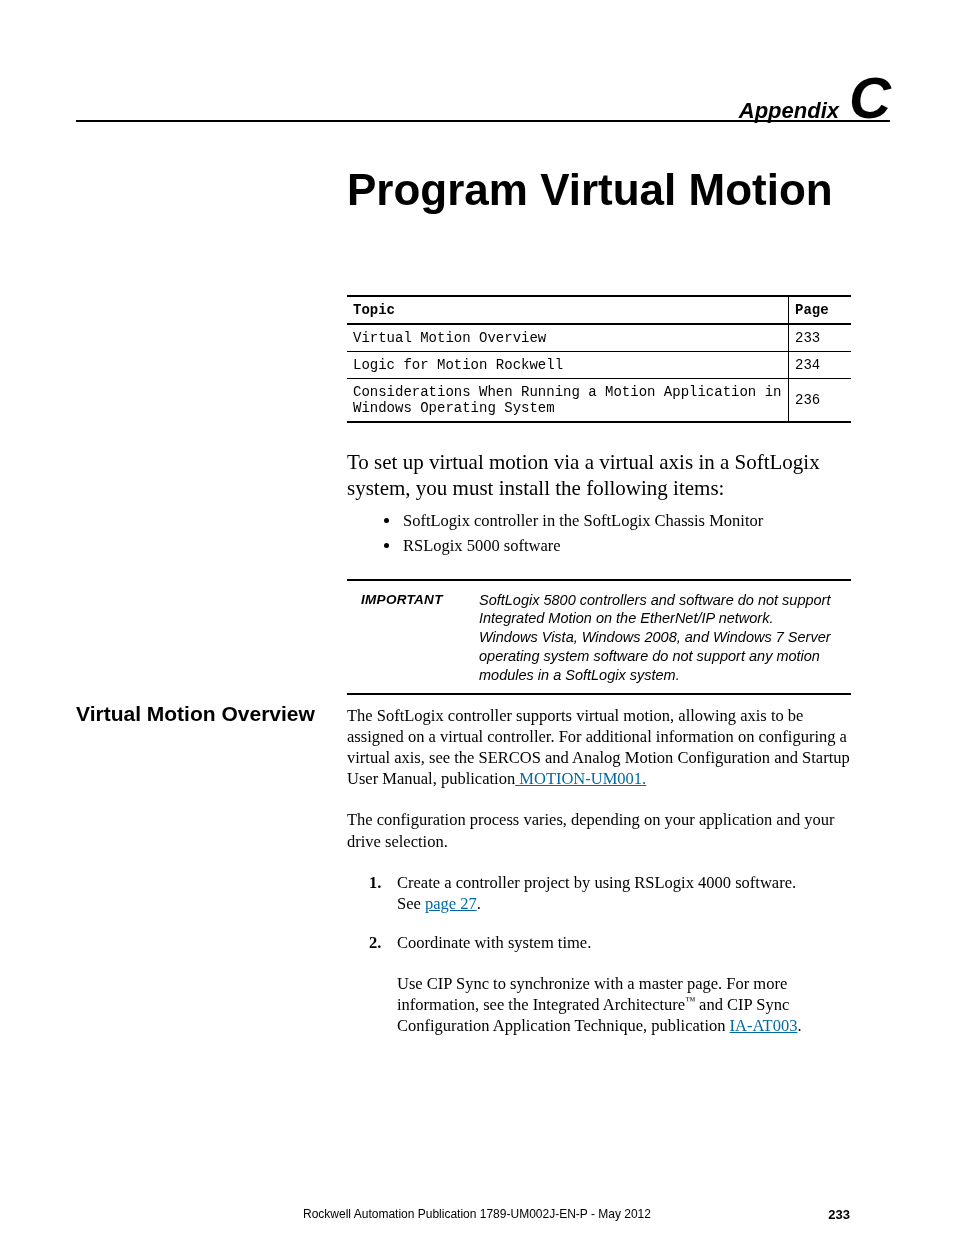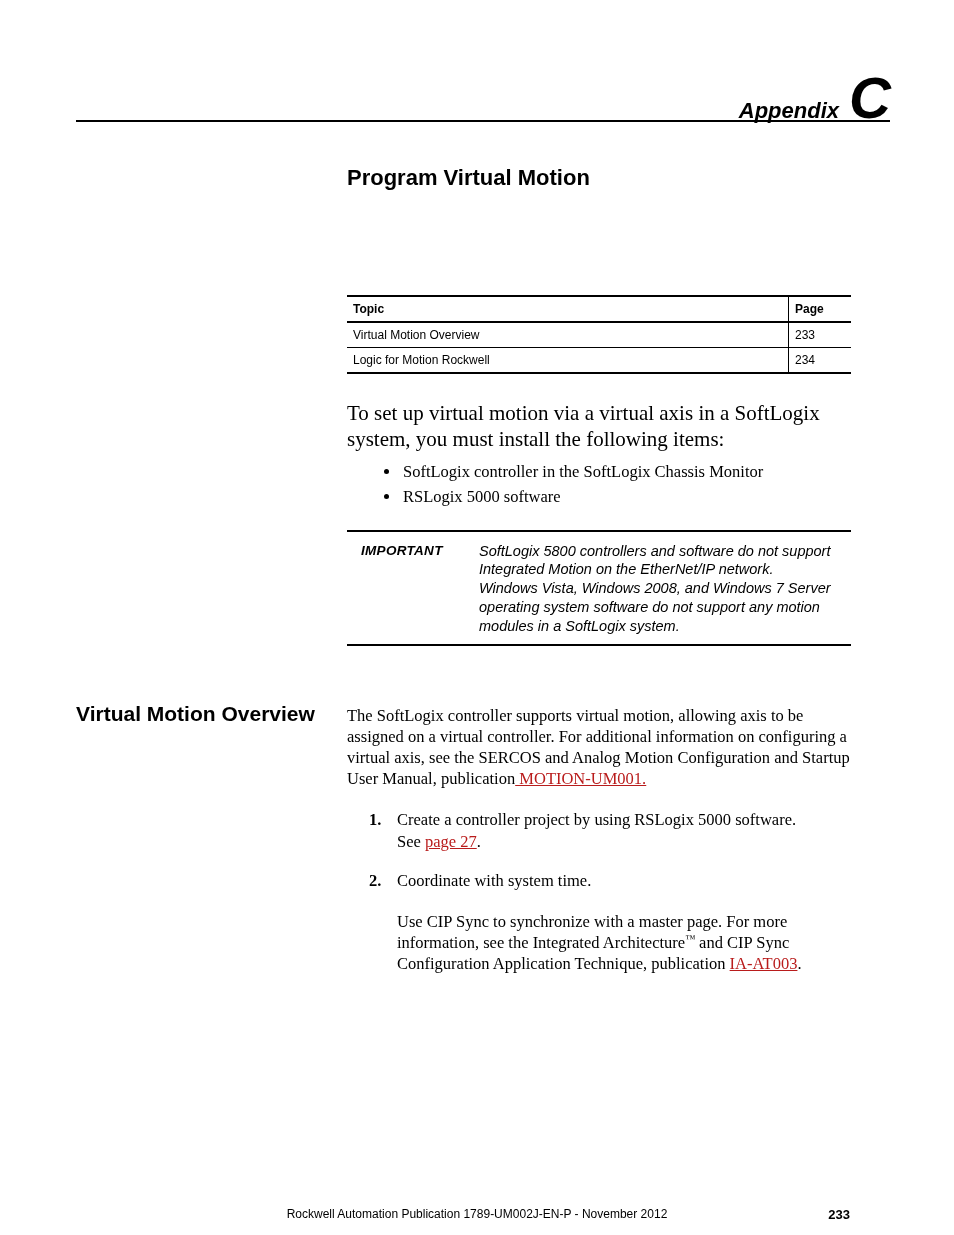--- a/index.html
+++ b/index.html
@@ -45,33 +45,33 @@
     vertical-align: baseline;
     padding-left: 4px;
     letter-spacing: -1px;
   }
   .chapter-title {
     position: absolute;
     left: 347px;
     top: 165px;
     font-family: "Helvetica Neue", Arial, sans-serif;
     font-weight: 700;
-    font-size: 22px;
+    font-size: 44px;
   }
   .content-col {
     position: absolute;
     left: 347px;
     top: 295px;
     width: 504px;
   }
   table.topic-table {
     width: 100%;
     border-collapse: collapse;
-    font-family: Liberation Sans, sans-serif;
-    font-size: 12px;
+    font-family: Liberation Mono, monospace;
+    font-size: 14px;
   }
   table.topic-table th {
     text-align: left;
     font-weight: 700;
     border-top: 2px solid #000;
     border-bottom: 2px solid #000;
     padding: 5px 6px 5px 6px;
   }
   table.topic-table th.page-col {
     border-left: 1px solid #000;
@@ -132,21 +132,21 @@
   }
   .body-block {
     position: absolute;
     left: 347px;
     top: 705px;
     width: 504px;
     font-size: 16.5px;
     line-height: 1.28;
   }
   .body-block p { margin: 0 0 20px 0; }
-  .link { color: #b91c1c; text-decoration: underline; }
+  .link { color: #0369a1; text-decoration: underline; }
   ol.steps {
     list-style: none;
     margin: 0;
     padding: 0 0 0 50px;
   }
   ol.steps > li {
     position: relative;
     margin-bottom: 18px;
   }
   ol.steps > li::before {
@@ -202,20 +202,24 @@
         </tr>
       </thead>
       <tbody>
         <tr>
           <td>Virtual Motion Overview</td>
           <td class="page-col">233</td>
         </tr>
         <tr>
           <td>Logic for Motion Rockwell</td>
           <td class="page-col">234</td>
+        </tr>
+        <tr>
+          <td>Considerations When Running a Motion Application in Windows Operating System</td>
+          <td class="page-col">236</td>
         </tr>
       </tbody>
     </table>
 
     <div class="intro-para">To set up virtual motion via a virtual axis in a SoftLogix system, you must install the following items:</div>
     <ul class="intro-list">
       <li>SoftLogix controller in the SoftLogix Chassis Monitor</li>
       <li>RSLogix 5000 software</li>
     </ul>
 
@@ -232,35 +236,36 @@
       </table>
 
   </div>
 
   <div class="section-heading">Virtual Motion Overview</div>
 
   <div class="body-block">
     <p>
       <span>The SoftLogix controller supports virtual motion, allowing axis to be assigned on a virtual controller. For additional information on configuring a virtual axis, see the SERCOS and Analog Motion Configuration and Startup User Manual, publication</span><a class="link"> MOTION-UM001. </a>
     </p>
+    <p>The configuration process varies, depending on your application and your drive selection.</p>
 
     <ol class="steps">
       <li data-marker="1.">
-        <div>Create a controller project by using RSLogix 5000 software.</div>
+        <div>Create a controller project by using RSLogix 4000 software.</div>
         <div>
           <span>See </span><a class="link">page 27</a><span>.</span>
         </div>
       </li>
       <li data-marker="2.">
         <div>Coordinate with system time.</div>
         <div class="step-sub">
           <span>Use CIP Sync to synchronize with a master page. For more information, see the Integrated Architecture</span><span class="tm">™</span><span> and CIP Sync Configuration Application Technique, publication </span><a class="link">IA-AT003</a><span>.</span>
         </div>
       </li>
     </ol>
   </div>
 
   <div class="footer">
-    <div class="footer-center">Rockwell Automation Publication 1789-UM002J-EN-P - November 2012</div>
+    <div class="footer-center">Rockwell Automation Publication 1789-UM002J-EN-P - May 2012</div>
     <div class="footer-pageno">233</div>
   </div>
 
 </div>
 
 </body></html>

